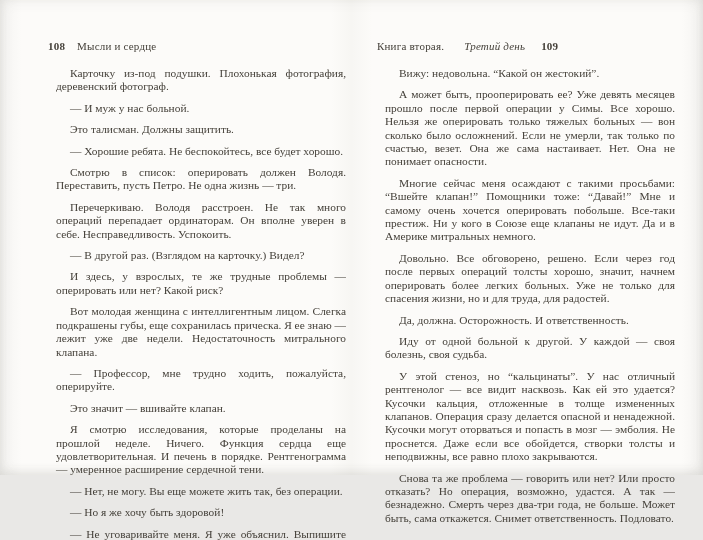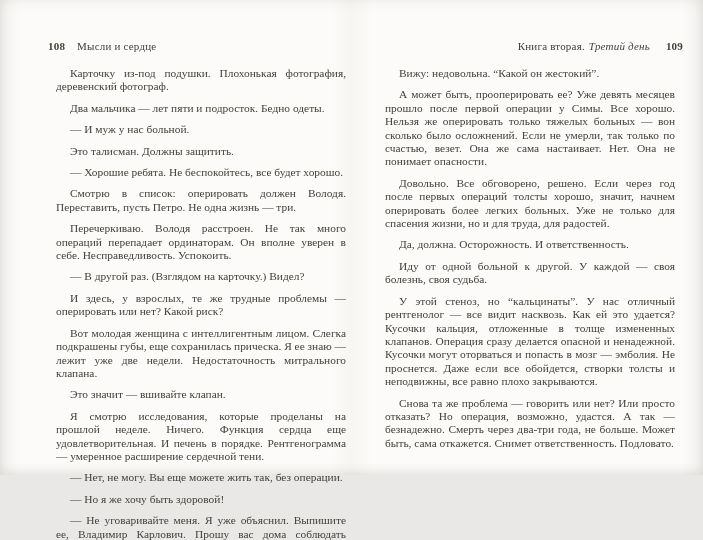--- a/index.html
+++ b/index.html
@@ -19,25 +19,25 @@
   .page{
     position:absolute;top:40px;width:306px;
   }
   .page-left{left:48px;}
   .page-right{left:377px;}
   .running-header{
     display:flex;align-items:baseline;
     font-size:11px;letter-spacing:.2px;height:14px;
     white-space:nowrap;
   }
-  .page-right .running-header{justify-content:flex-end;}
+  .page-right .running-header{justify-content:flex-start;}
   .page-num{font-weight:bold;}
   .page-left .page-num{margin-right:12px;}
   .page-right .page-num{margin-left:16px;}
-  .header-italic{font-style:italic;margin-left:4px;}
+  .header-italic{font-style:italic;margin-left:20px;}
   .page-body{
     margin-top:13px;
     font-size:11.4px;line-height:13.4px;
     text-align:justify;
   }
   .page-body p{
     margin:8px;text-indent:14px;
   }
 </style>
 </head>
@@ -45,46 +45,47 @@
 
 <div class="scan">
 
   <div class="page page-left">
     <div class="running-header">
       <span class="page-num">108</span>
       <span>Мысли и сердце</span>
     </div>
     <div class="page-body">
         <p>Карточку из-под подушки. Плохонькая фотография, деревенский фотограф.</p>
-        <p>Два мальчика — лет пяти и подросток. Бедно одеты.</p>
         <p>— И муж у нас больной.</p>
         <p>Это талисман. Должны защитить.</p>
         <p>— Хорошие ребята. Не беспокойтесь, все будет хорошо.</p>
         <p>Смотрю в список: оперировать должен Володя. Переставить, пусть Петро. Не одна жизнь — три.</p>
         <p>Перечеркиваю. Володя расстроен. Не так много операций перепадает ординаторам. Он вполне уверен в себе. Несправедливость. Успокоить.</p>
         <p>— В другой раз. (Взглядом на карточку.) Видел?</p>
         <p>И здесь, у взрослых, те же трудные проблемы — оперировать или нет? Какой риск?</p>
         <p>Вот молодая женщина с интеллигентным лицом. Слегка подкрашены губы, еще сохранилась прическа. Я ее знаю — лежит уже две недели. Недостаточность митрального клапана.</p>
+        <p>— Профессор, мне трудно ходить, пожалуйста, оперируйте.</p>
         <p>Это значит — вшивайте клапан.</p>
         <p>Я смотрю исследования, которые проделаны на прошлой неделе. Ничего. Функция сердца еще удовлетворительная. И печень в порядке. Рентгенограмма — умеренное расширение сердечной тени.</p>
         <p>— Нет, не могу. Вы еще можете жить так, без операции.</p>
         <p>— Но я же хочу быть здоровой!</p>
         <p>— Не уговаривайте меня. Я уже объяснил. Выпишите ее, Владимир Карлович. Прошу вас дома соблюдать строгий режим: минимум физических движений, лекарства. Вы должны продержаться год; если у нас с клапанами будет порядок, тогда я обещаю вам операцию. Все. Следующая.</p>
       </div>
   </div>
 
   <div class="page page-right">
     <div class="running-header">
       <span>Книга вторая.</span>
       <span class="header-italic">Третий день</span>
       <span class="page-num">109</span>
     </div>
     <div class="page-body">
         <p>Вижу: недовольна. “Какой он жестокий”.</p>
         <p>А может быть, прооперировать ее? Уже девять месяцев прошло после первой операции у Симы. Все хорошо. Нельзя же оперировать только тяжелых больных — вон сколько было осложнений. Если не умерли, так только по счастью, везет. Она же сама настаивает. Нет. Она не понимает опасности.</p>
+        <p>Многие сейчас меня осаждают с такими просьбами: “Вшейте клапан!” Помощники тоже: “Давай!” Мне и самому очень хочется оперировать побольше. Все-таки престиж. Ни у кого в Союзе еще клапаны не идут. Да и в Америке митральных немного.</p>
         <p>Довольно. Все обговорено, решено. Если через год после первых операций толсты хорошо, значит, начнем оперировать более легких больных. Уже не только для спасения жизни, но и для труда, для радостей.</p>
         <p>Да, должна. Осторожность. И ответственность.</p>
         <p>Иду от одной больной к другой. У каждой — своя болезнь, своя судьба.</p>
         <p>У этой стеноз, но “кальцинаты”. У нас отличный рентгенолог — все видит насквозь. Как ей это удается? Кусочки кальция, отложенные в толще измененных клапанов. Операция сразу делается опасной и ненадежной. Кусочки могут оторваться и попасть в мозг — эмболия. Не проснется. Даже если все обойдется, створки толсты и неподвижны, все равно плохо закрываются.</p>
         <p>Снова та же проблема — говорить или нет? Или просто отказать? Но операция, возможно, удастся. А так — безнадежно. Смерть через два-три года, не больше. Может быть, сама откажется. Снимет ответственность. Подловато.</p>
       </div>
   </div>
 
 </div>
 

